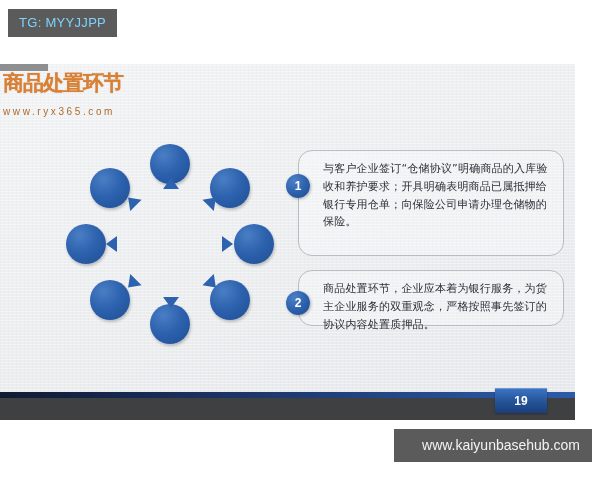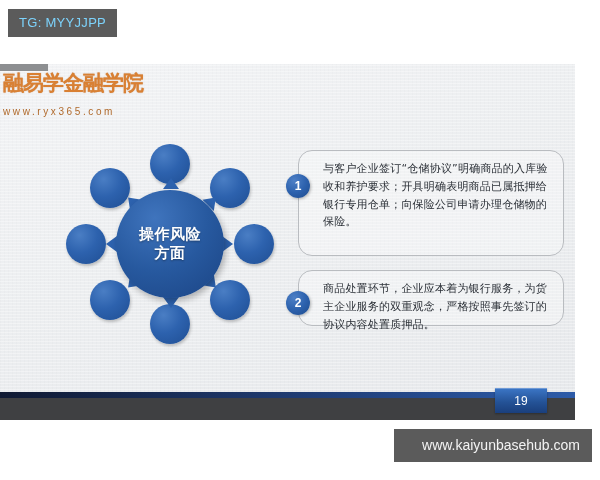--- a/index.html
+++ b/index.html
@@ -113,21 +113,21 @@
   }
   #footer-line{
     position:absolute;left:0;top:0;width:100%;height:6px;
     background:linear-gradient(90deg,#101a33 0%,#1c3464 40%,#254b8e 75%,#2d5ba8 100%);
   }
   #page-number{
     position:absolute;right:28px;top:-4px;
     width:52px;height:24px;
     background:linear-gradient(180deg,#3a74c4 0%,#245296 55%,#1a3f7c 100%);
     border-top:1px solid #6f9ad6;
-    color:#ffffff;font-size:12px;font-weight:normal;
+    color:#ffffff;font-size:12px;font-weight:bold;
     display:flex;align-items:center;justify-content:center;
     box-shadow:0 1px 2px rgba(0,0,0,.3);
   }
 
   
   #bottom-watermark{
     position:absolute;right:8px;bottom:18px;
     background:#5b5b5b;color:#f3f3f3;
     font-size:14px;line-height:1;
     padding:9px 12px 10px 28px;
@@ -137,21 +137,21 @@
 </head>
 <body>
 
 <div id="tg-tag">TG: MYYJJPP</div>
 
 <div id="slide">
   <div id="slide-grain"></div>
   <div id="slide-top-tab"></div>
 
   <div id="logo">
-    <div id="logo-cn">融易学金融学院</div>
+    <div id="logo-cn">商品处置环节</div>
     <div id="logo-url">www.ryx365.com</div>
   </div>
 
   <div id="diagram">
 
     <div class="sat" style="left:88px;top:0px;"></div>
     <div class="sat" style="left:148px;top:24px;"></div>
     <div class="sat" style="left:172px;top:80px;"></div>
     <div class="sat" style="left:148px;top:136px;"></div>
     <div class="sat" style="left:88px;top:160px;"></div>
@@ -161,26 +161,20 @@
 
     <div class="arrow" style="left:101px;top:34px;border-left:8px solid transparent;border-right:8px solid transparent;border-bottom:11px solid #2d62ae;"></div>
     <div class="arrow" style="left:142px;top:52px;border-left:8px solid transparent;border-right:8px solid transparent;border-bottom:11px solid #2d62ae;transform:rotate(45deg);"></div>
     <div class="arrow" style="left:160px;top:92px;border-top:8px solid transparent;border-bottom:8px solid transparent;border-left:11px solid #2d62ae;"></div>
     <div class="arrow" style="left:142px;top:134px;border-left:8px solid transparent;border-right:8px solid transparent;border-top:11px solid #2d62ae;transform:rotate(-45deg);"></div>
     <div class="arrow" style="left:101px;top:153px;border-left:8px solid transparent;border-right:8px solid transparent;border-top:11px solid #2d62ae;"></div>
     <div class="arrow" style="left:62px;top:134px;border-left:8px solid transparent;border-right:8px solid transparent;border-top:11px solid #2d62ae;transform:rotate(45deg);"></div>
     <div class="arrow" style="left:44px;top:92px;border-top:8px solid transparent;border-bottom:8px solid transparent;border-right:11px solid #2d62ae;"></div>
     <div class="arrow" style="left:62px;top:52px;border-left:8px solid transparent;border-right:8px solid transparent;border-bottom:11px solid #2d62ae;transform:rotate(-45deg);"></div>
 
-    <div id="center-circle">
-      <div id="center-label">
-        <div>操作风险</div>
-        <div>方面</div>
-      </div>
-    </div>
   </div>
 
   <div class="bullet-row" style="left:286px;top:78px;width:278px;">
     <div class="badge" style="top:32px;">1</div>
     <div class="callout" style="top:8px;width:266px;height:106px;">
       <div class="callout-text">与客户企业签订“仓储协议”明确商品的入库验收和养护要求；开具明确表明商品已属抵押给银行专用仓单；向保险公司申请办理仓储物的保险。</div>
     </div>
   </div>
 
   <div class="bullet-row" style="left:286px;top:200px;width:278px;">

